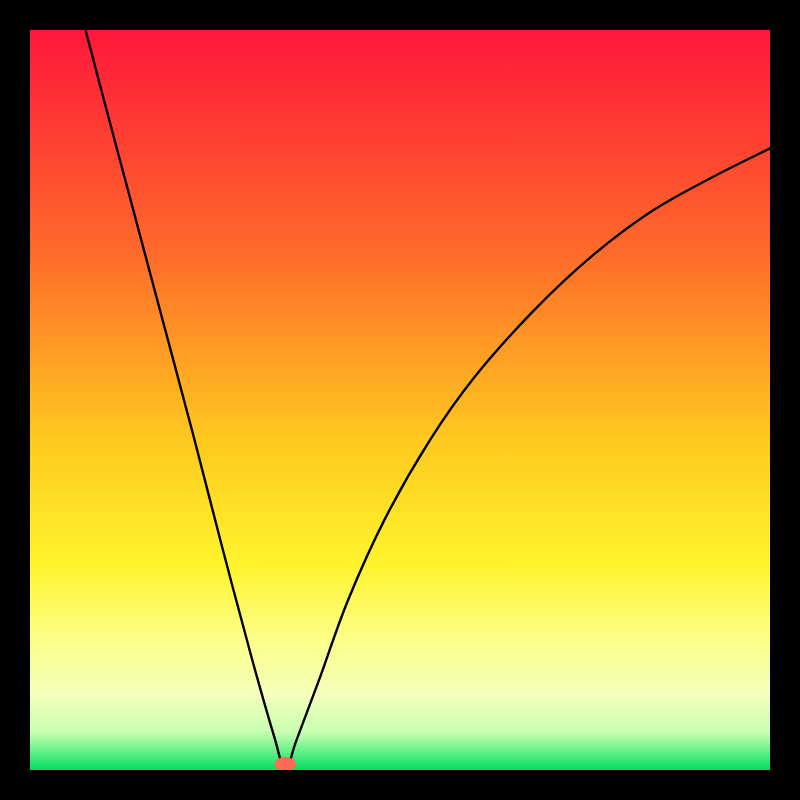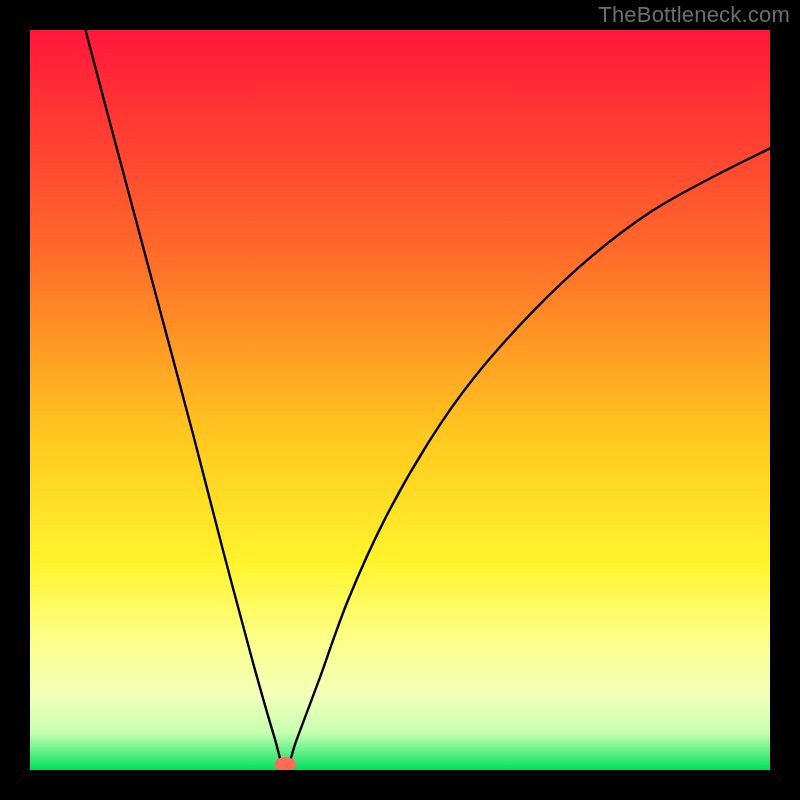--- a/index.html
+++ b/index.html
@@ -38,21 +38,20 @@
     overflow: hidden;
   }
   .plot svg {
     display: block;
   }
 </style>
 </head>
 <body>
 
 <div class="frame">
-  <div class="watermark">TheBottleneck.com</div>
   <div class="plot">
     <svg id="chart-svg" width="740" height="740" viewBox="0 0 740 740">
       <defs>
         <linearGradient id="bg-grad" x1="0" y1="0" x2="0" y2="1">
             <stop offset="0%" stop-color="#ff173a"></stop>
             <stop offset="30%" stop-color="#ff6a2a"></stop>
             <stop offset="55.00000000000001%" stop-color="#ffc81f"></stop>
             <stop offset="72%" stop-color="#fff42c"></stop>
             <stop offset="82%" stop-color="#fdff86"></stop>
             <stop offset="90%" stop-color="#f2ffba"></stop>

